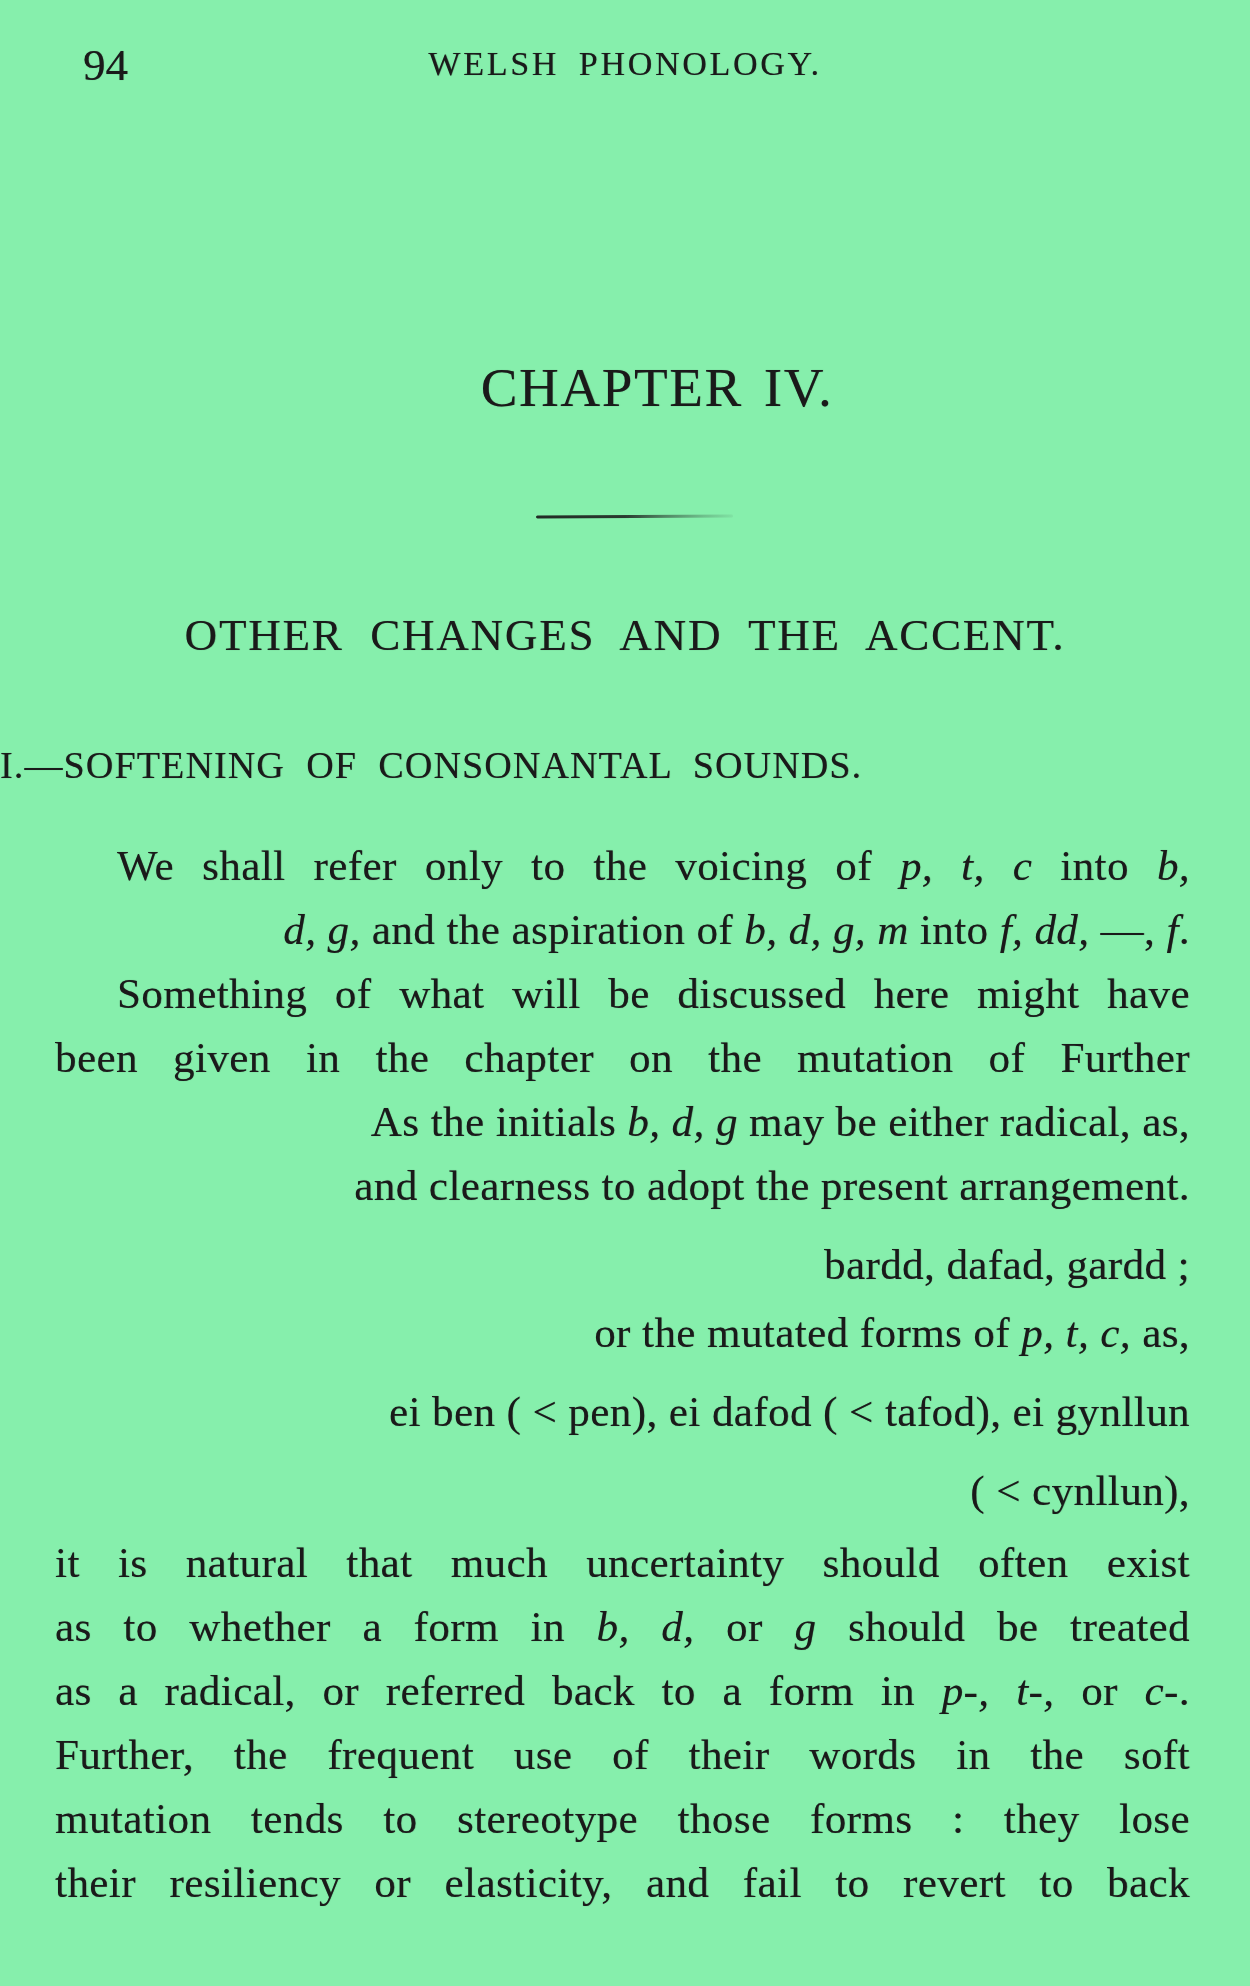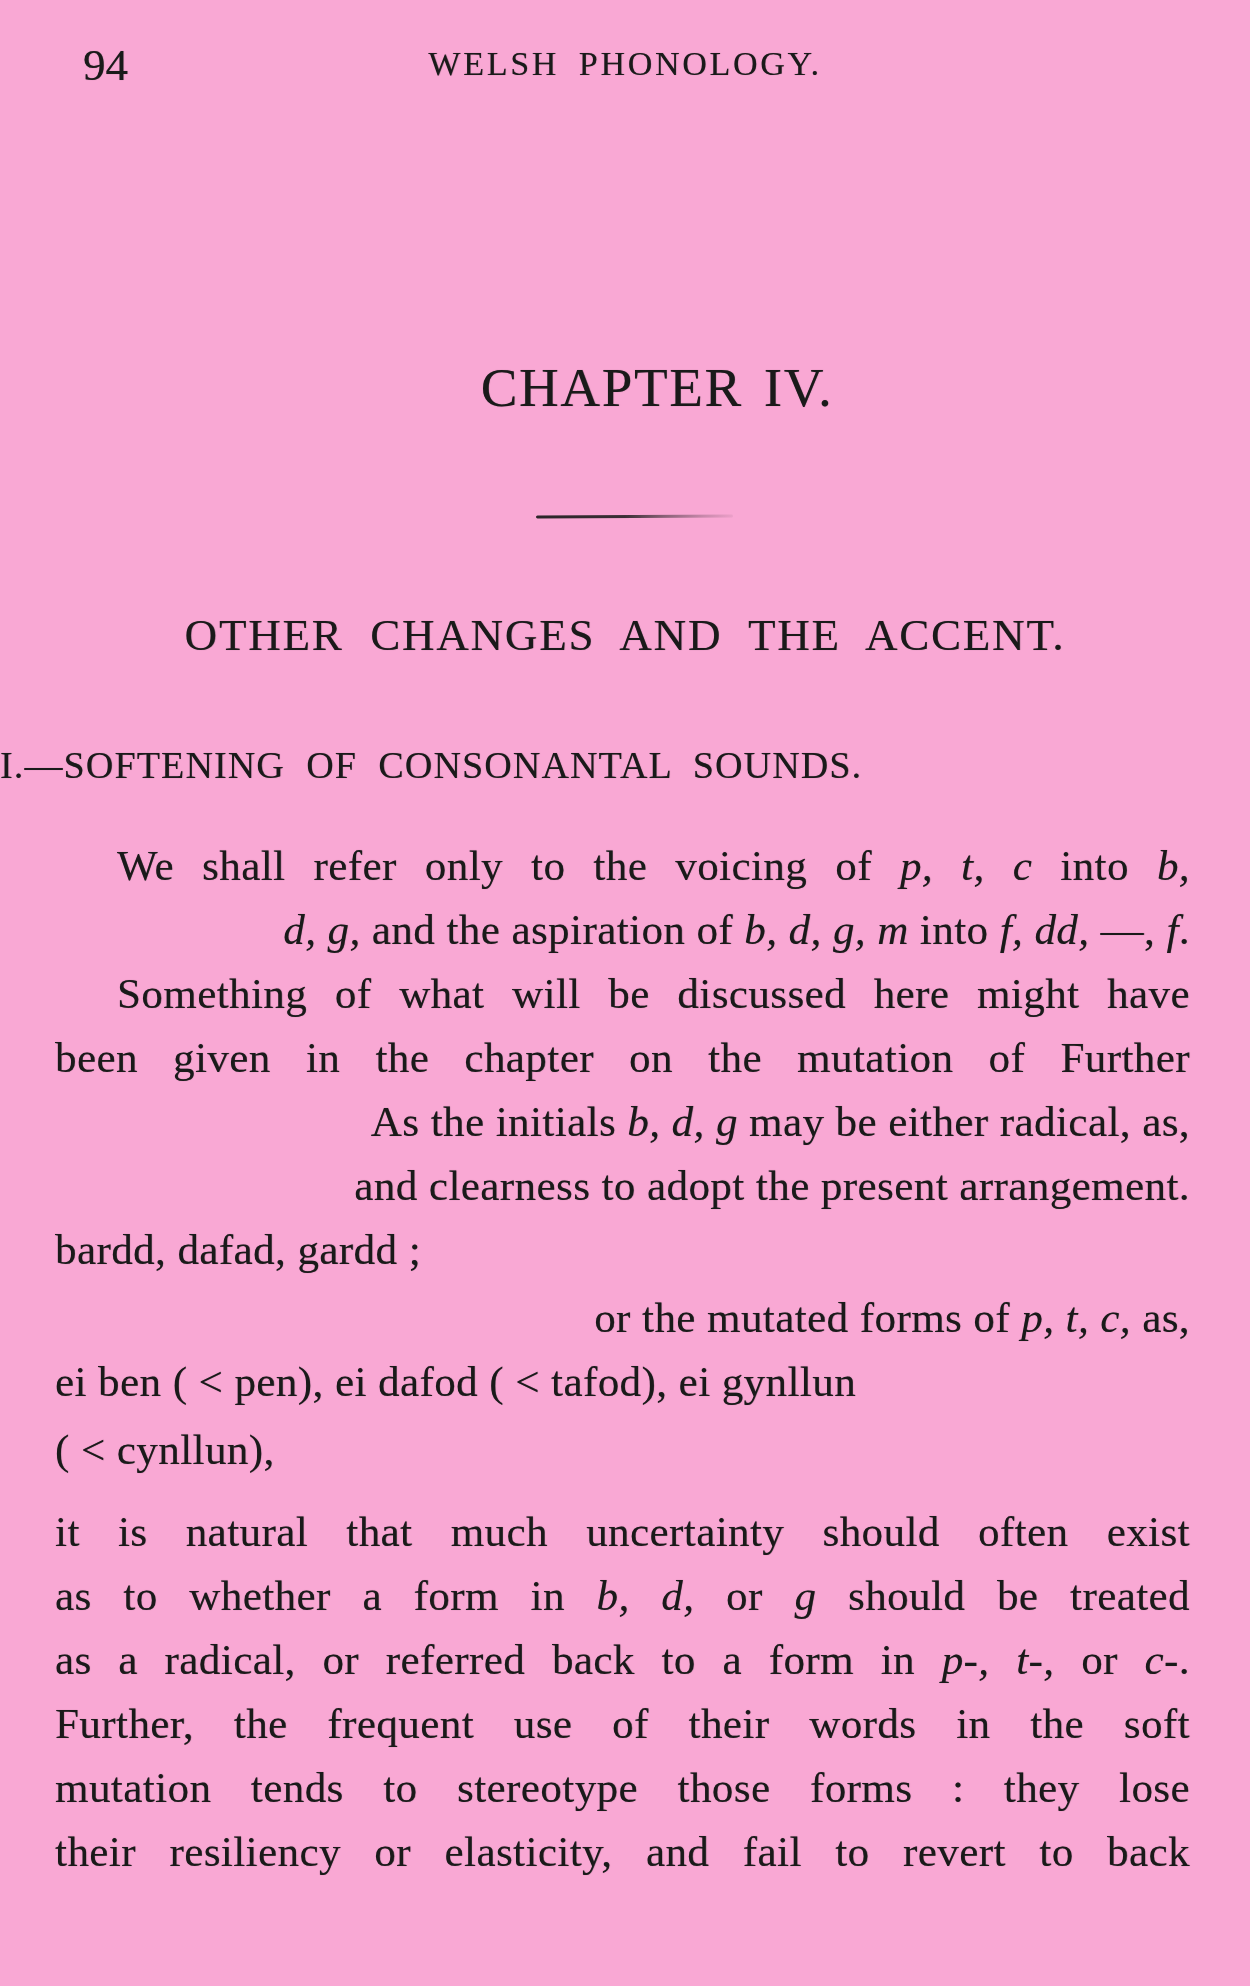--- a/index.html
+++ b/index.html
@@ -69,29 +69,29 @@
     position: absolute;
     top: 834px; left: 55px;
     width: 1135px;
     font-size: 43px;
     line-height: 64px;
     letter-spacing: 0.01em;
   }
   .line { min-height: 64px; }
   .line em { font-style: italic; }
   .align-justify { text-align: justify; text-align-last: justify; }
-  .align-center  { text-align: left; margin-top: 0; margin-bottom: 4px; }
+  .align-center  { text-align: right; margin-top: 15px; margin-bottom: 4px; }
   .align-left    { text-align: right; }
   .indent        { text-indent: 62px; }
-  .gap-before    { margin-top: 18px; }
+  .gap-before    { margin-top: 8px; }
 </style>
 </head>
 <body>
 
-<div class="page" style="background: #f9a8d4; color: rgb(26, 26, 26);">
+<div class="page" style="background: #86efac; color: rgb(26, 26, 26);">
 
   <div class="pagenum">94</div>
 
   <div class="runtitle">WELSH PHONOLOGY.</div>
 
   <div class="chapter">CHAPTER IV.</div>
 
   <div class="rule"></div>
 
   <div class="subtitle">OTHER CHANGES AND THE ACCENT.</div>

